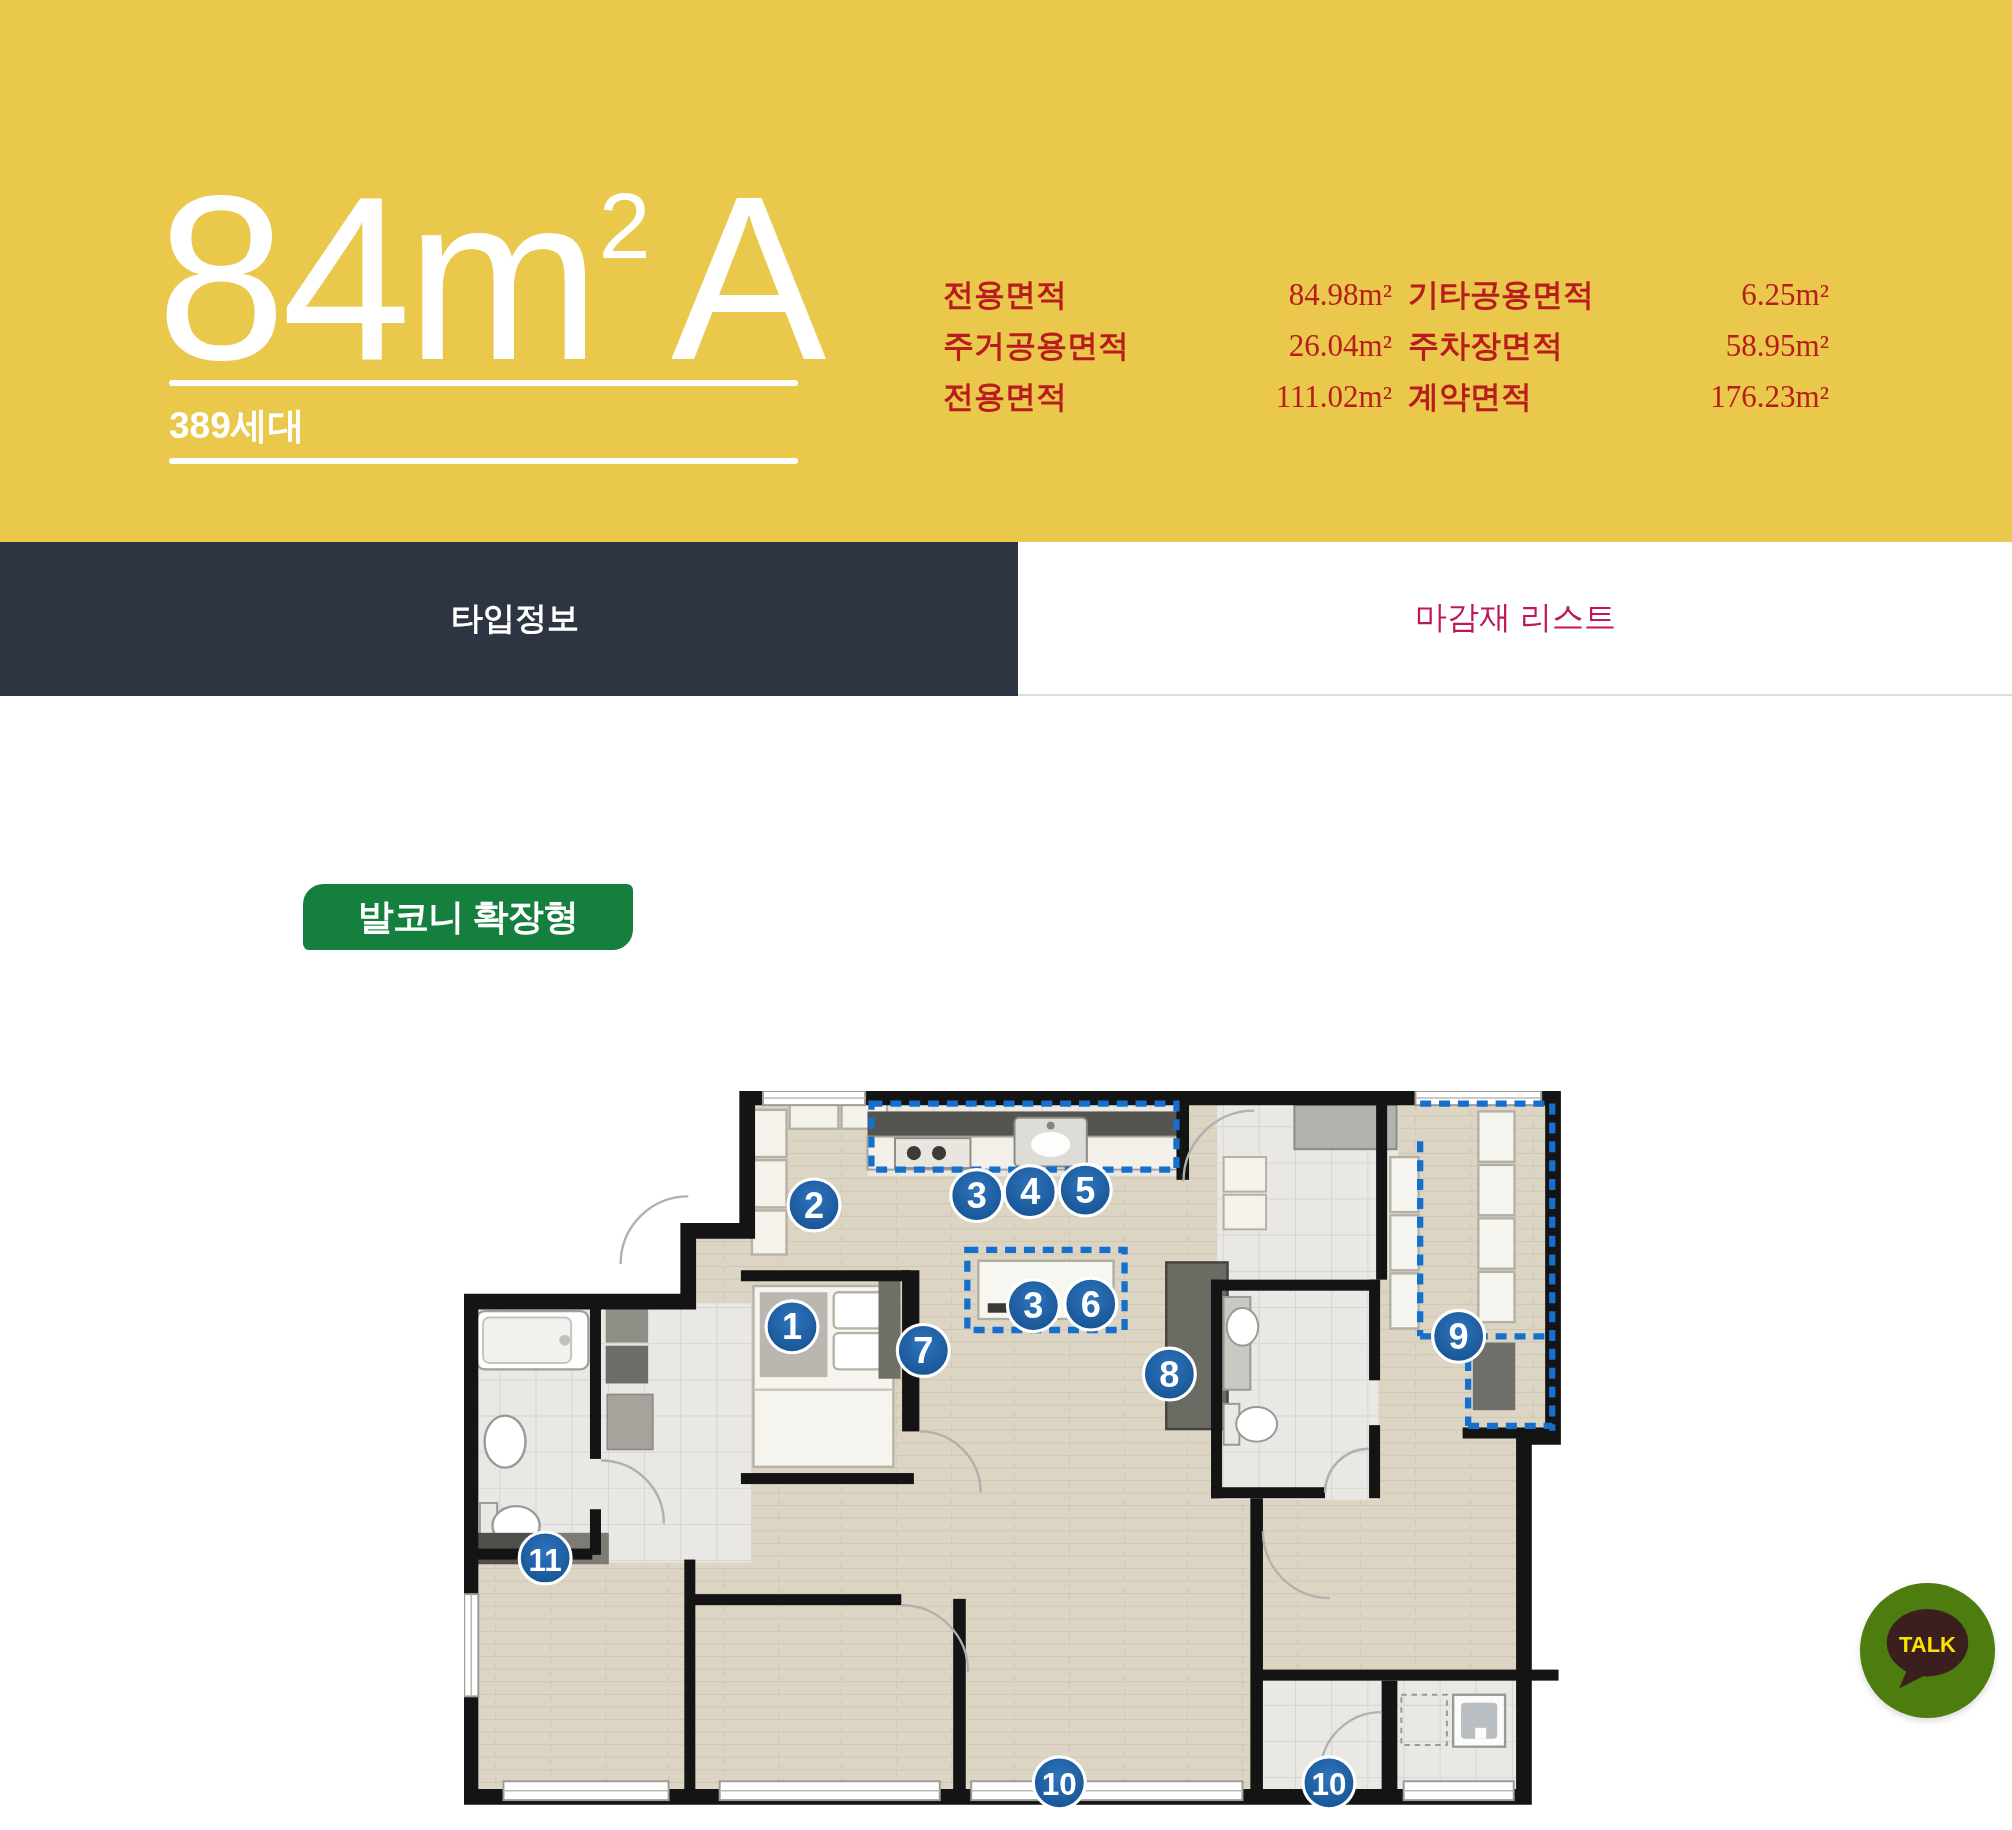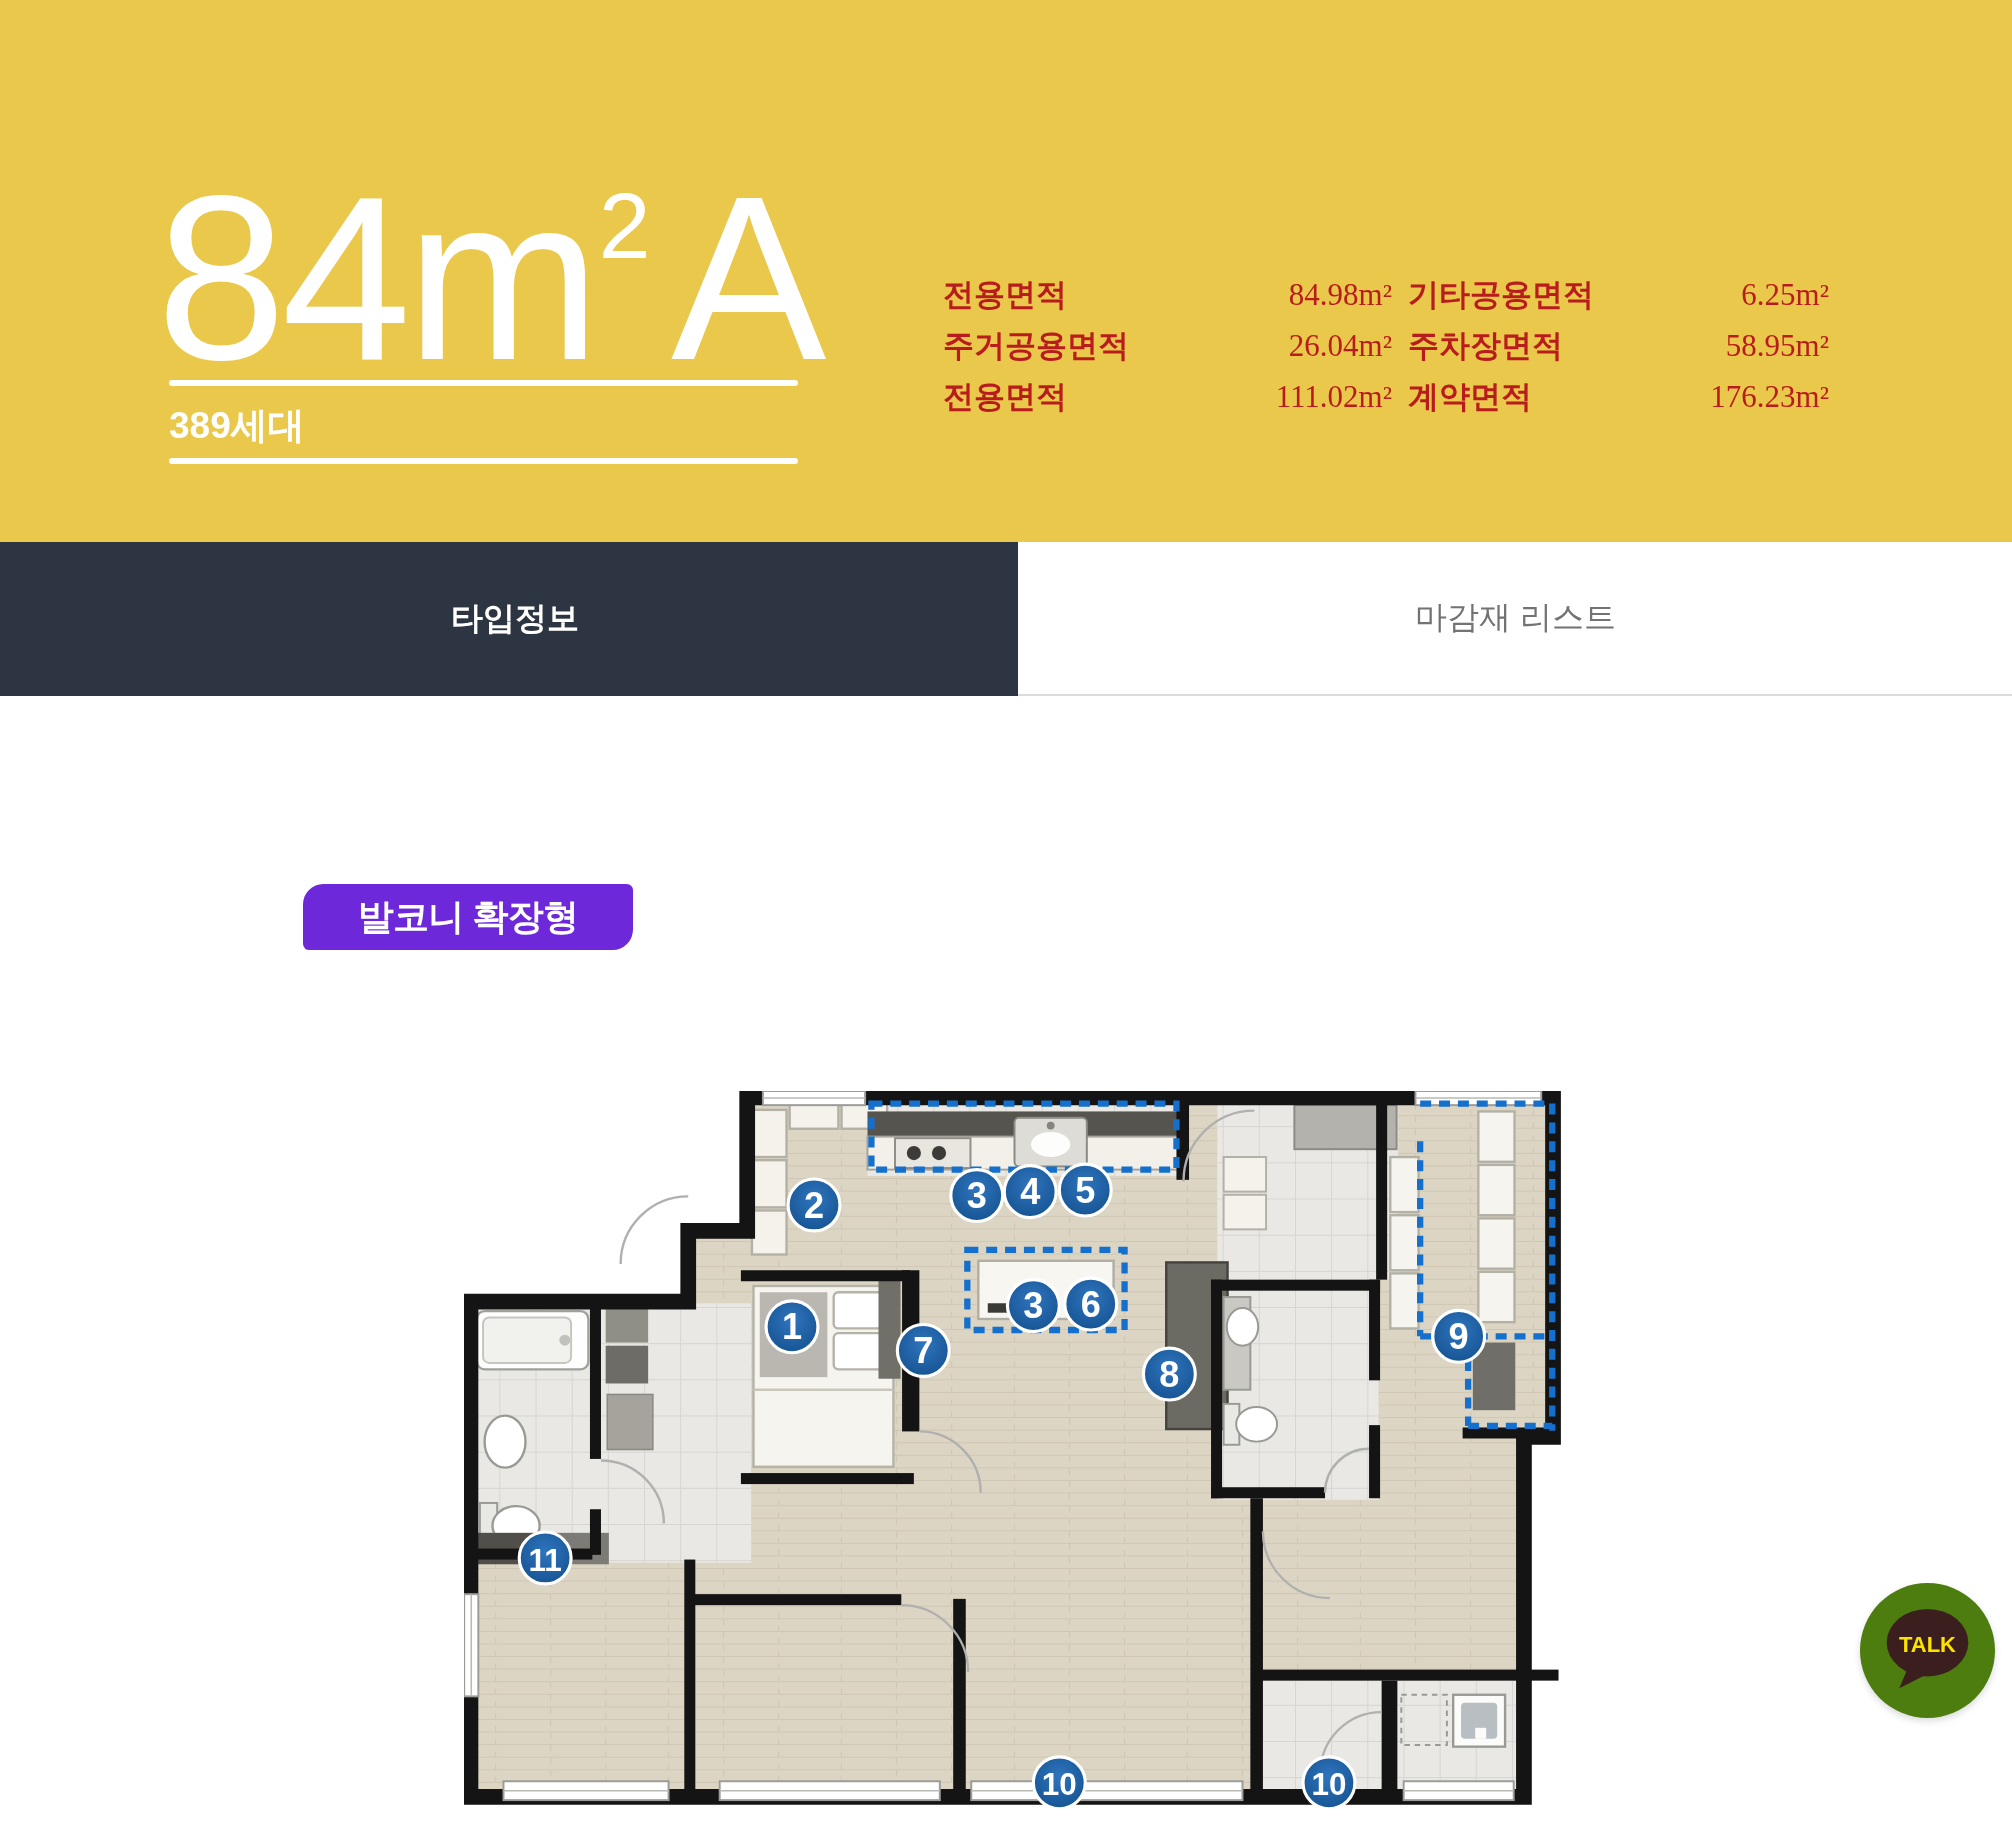--- a/index.html
+++ b/index.html
@@ -19,23 +19,23 @@
     color:#fff;font-size:37px;font-weight:bold;line-height:55px;}
   .area-grid{position:absolute;left:943px;top:277px;display:grid;
     grid-template-columns:193px 240px 197px 208px;column-gap:22px;row-gap:38px;
     color:#b91c1c;font-size:31px;line-height:35px;gap:16px;}
   .area-grid .lbl{font-weight:bold;text-align:justify;text-align-last:justify;}
   .area-grid .val{text-align:right;font-weight:normal;font-family:Liberation Serif, serif;}
   
   .tabs{position:absolute;left:0;top:542px;width:2013px;height:154px;display:flex;}
   .tab{display:flex;align-items:center;justify-content:center;font-size:32px;cursor:pointer;}
   .tab.active{width:1006px;background:#2c3541;color:#ffffff;font-weight:bold;padding-left:12px;}
-  .tab.inactive{flex:1;background:#ffffff;color:#737373;border-bottom:2.4px solid #dcdcdc;}
-  
-  .badge{position:absolute;left:303px;top:884px;width:330px;height:66px;background:#6d28d9;
+  .tab.inactive{flex:1;background:#ffffff;color:#be185d;border-bottom:2.4px solid #dcdcdc;}
+  
+  .badge{position:absolute;left:303px;top:884px;width:330px;height:66px;background:#15803d;
     border-radius:20.4px 6.3px 20.4px 6.3px;color:#fff;font-size:36px;font-weight:bold;
     display:flex;align-items:center;justify-content:center;letter-spacing:-0.8px;}
   
   .plan{position:absolute;left:464px;top:1091px;width:1101px;height:739px;}
   
   .kakao{position:absolute;left:1860px;top:1583px;width:135px;height:135px;border-radius:50%;
     background:#4d7c0f;box-shadow:0 3.1px 7.9px rgba(0,0,0,0.15);cursor:pointer;}
 </style>
 </head>
 <body>

